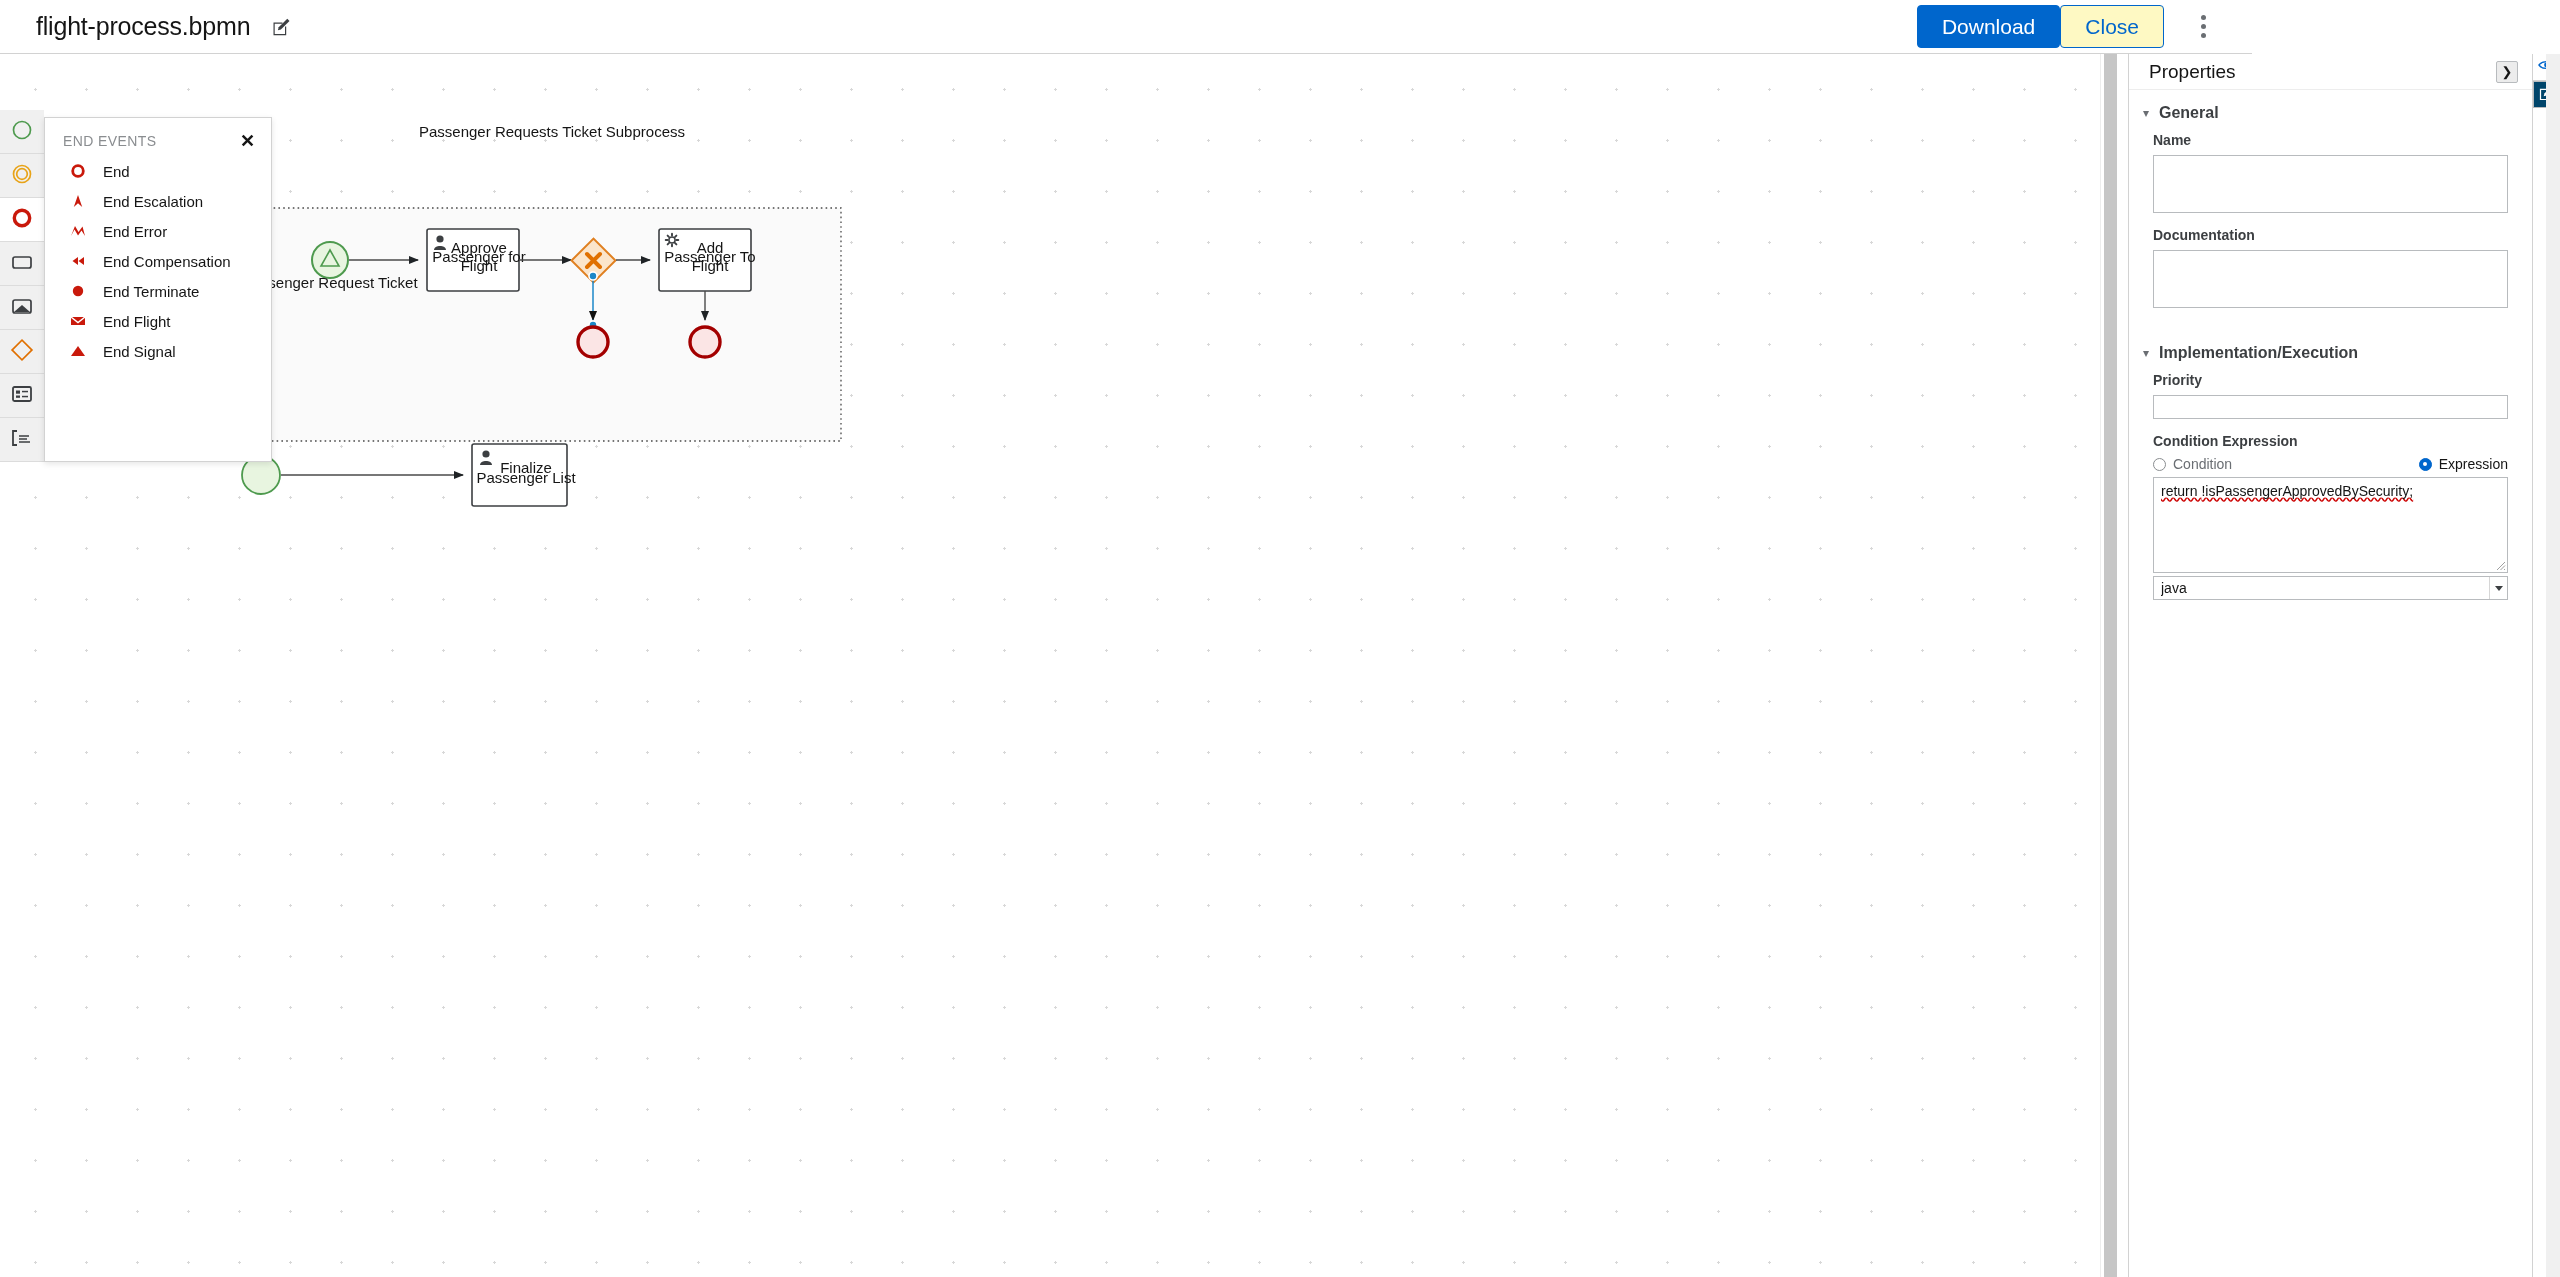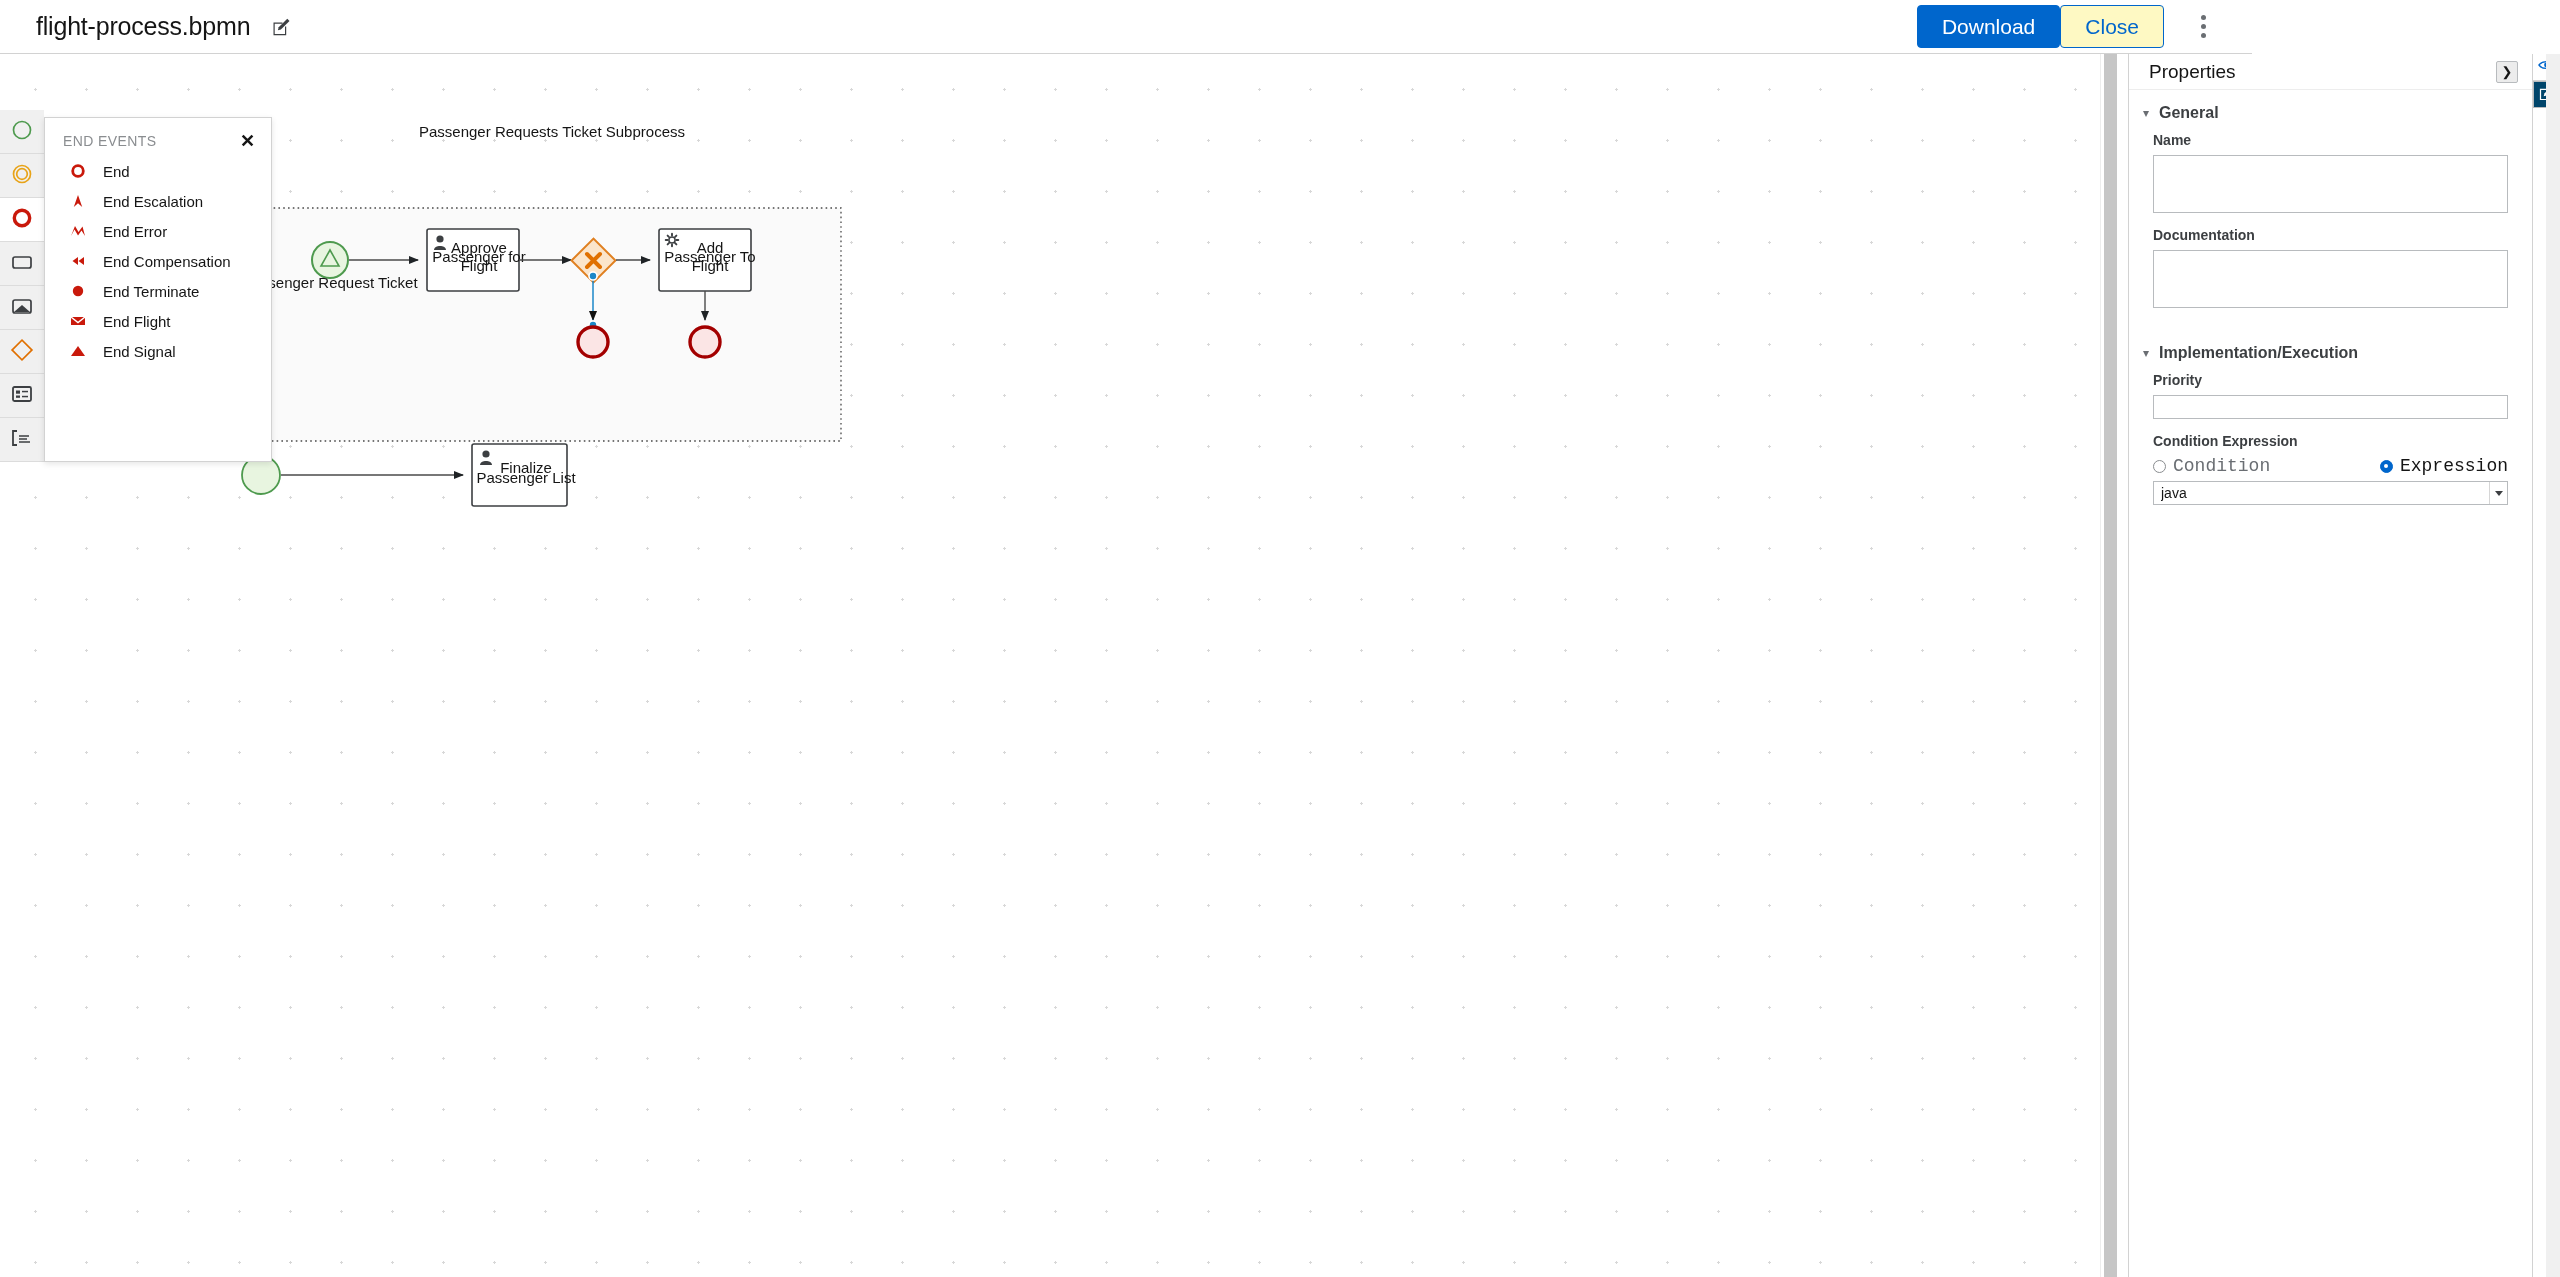--- a/index.html
+++ b/index.html
@@ -258,23 +258,22 @@
     color: #151515;
     outline: none;
     display: block;
   }
   .radio-row {
     display: flex; align-items: center;
     margin-bottom: 5px;
   }
   .radio-opt {
     display: flex; align-items: center;
-    font-size: 18px; color: #6a6e73;
-    cursor: pointer;
-    font-family: Liberation Mono, monospace;
+    font-size: 14px; color: #6a6e73;
+    cursor: pointer;
   }
   .radio-opt.right { margin-left: auto; color: #151515; }
   .rdo {
     width: 13px; height: 13px;
     border-radius: 50%;
     border: 1px solid #8a8d90;
     background: #fff;
     margin-right: 7px;
     flex: 0 0 13px;
   }
@@ -646,20 +645,26 @@
       <label class="radio-opt">
         <span class="rdo"></span>
         <span>Condition</span>
       </label>
       <label class="radio-opt right">
         <span class="rdo checked"></span>
         <span>Expression</span>
       </label>
     </div>
 
+    <div class="ta expr" style="position:relative;overflow:hidden">
+      <span class="expr-text"><span class="plain">return </span><span>!isPassengerApprovedBySecurity;</span></span>
+      <svg class="resize-grip" style="right:1px;bottom:1px" viewBox="0 0 11 11">
+        <path d="M10 2 L2 10 M10 5.5 L5.5 10 M10 9 L9 10" stroke="#a0a0a0" stroke-width="1"></path>
+      </svg>
+    </div>
 
     <div class="sel-wrap" style="margin-top:3px">
       <select class="sel"><option value="java">java</option><option value="javascript">javascript</option><option value="groovy">groovy</option><option value="jruby">jruby</option><option value="juel">juel</option><option value="mvel">mvel</option></select>
       <span class="sel-arrow">
           <i></i>
         </span>
     </div>
   </div>
 </div>
 

